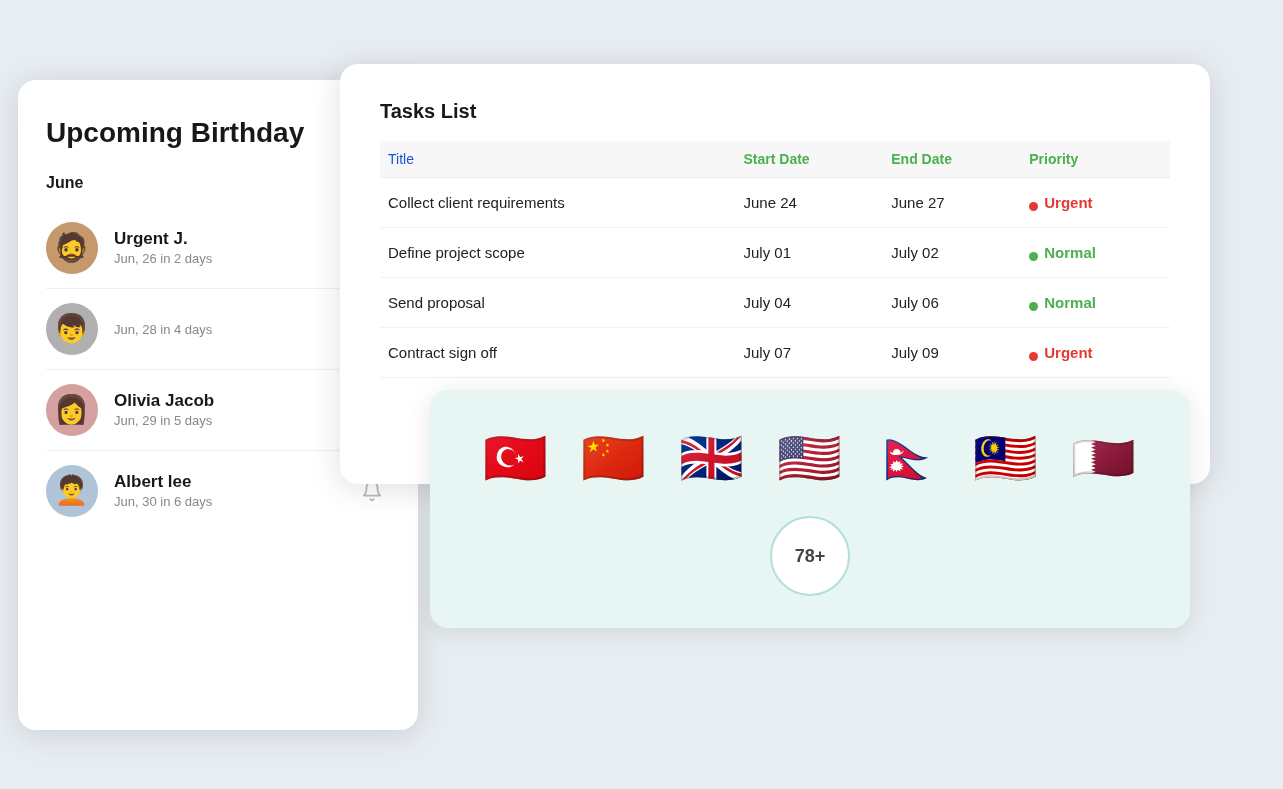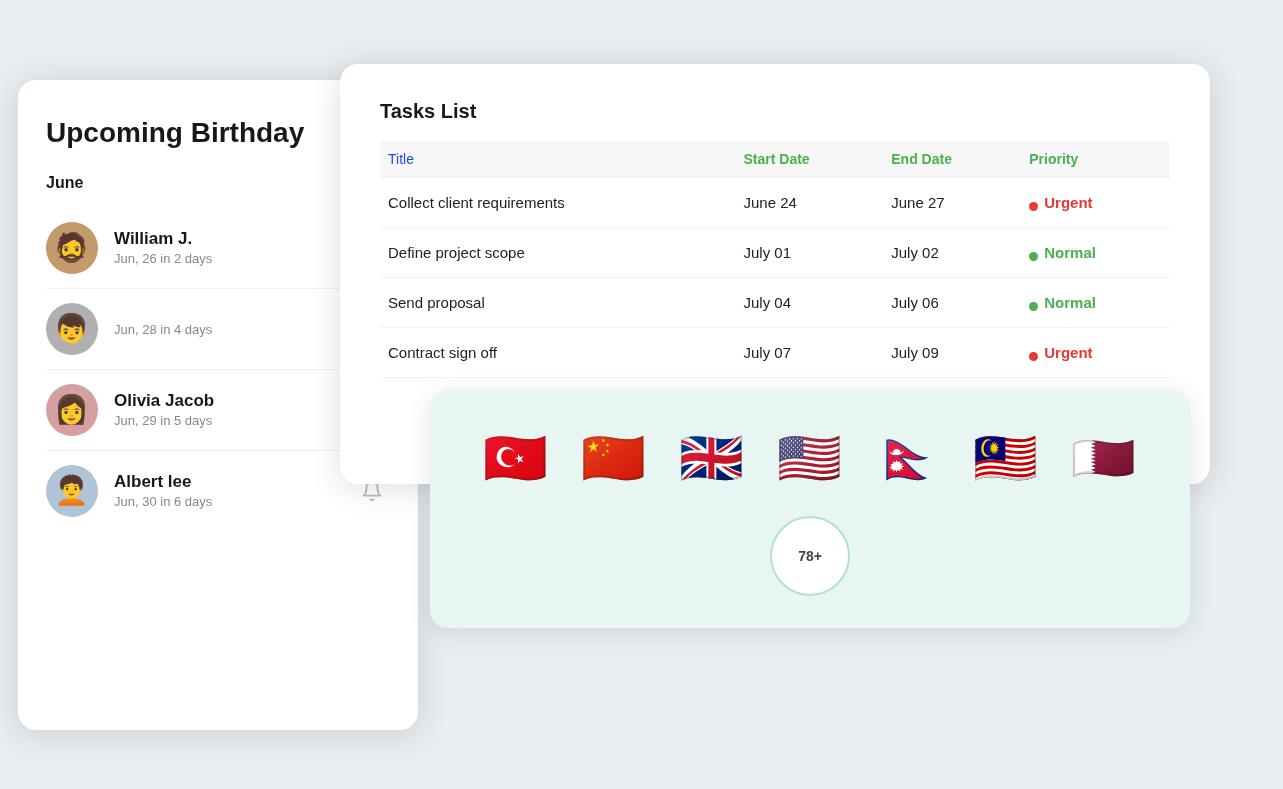--- a/index.html
+++ b/index.html
@@ -182,37 +182,37 @@
     }
     .flag-more {
       width: 80px;
       height: 80px;
       border-radius: 50%;
       border: 2px solid #b2dfdb;
       background: #fff;
       display: flex;
       align-items: center;
       justify-content: center;
-      font-size: 14px;
+      font-size: 18px;
       font-weight: 700;
       color: #444;
     }
   </style>
 </head>
 <body>
 
 <div class="birthday-card">
   <div class="birthday-card-title">Upcoming Birthday</div>
   <div class="month-label">June</div>
 
   <div id="birthday-list">
       <div class="birthday-item">
     <div class="avatar" style="background:#c49a6c; font-size:28px;">🧔</div>
     <div class="person-info">
-      <div class="person-name">William J.</div>
+      <div class="person-name">Urgent J.</div>
       <div class="person-date">Jun, 26 in 2 days</div>
     </div>
     <div class="bell-icon">
           <svg xmlns="http://www.w3.org/2000/svg" width="22" height="22" viewBox="0 0 24 24" fill="none" stroke="#bbb" stroke-width="2" stroke-linecap="round" stroke-linejoin="round">
             <path d="M18 8A6 6 0 0 0 6 8c0 7-3 9-3 9h18s-3-2-3-9"></path>
             <path d="M13.73 21a2 2 0 0 1-3.46 0"></path>
           </svg>
         </div>
   </div>
       <div class="birthday-item">

